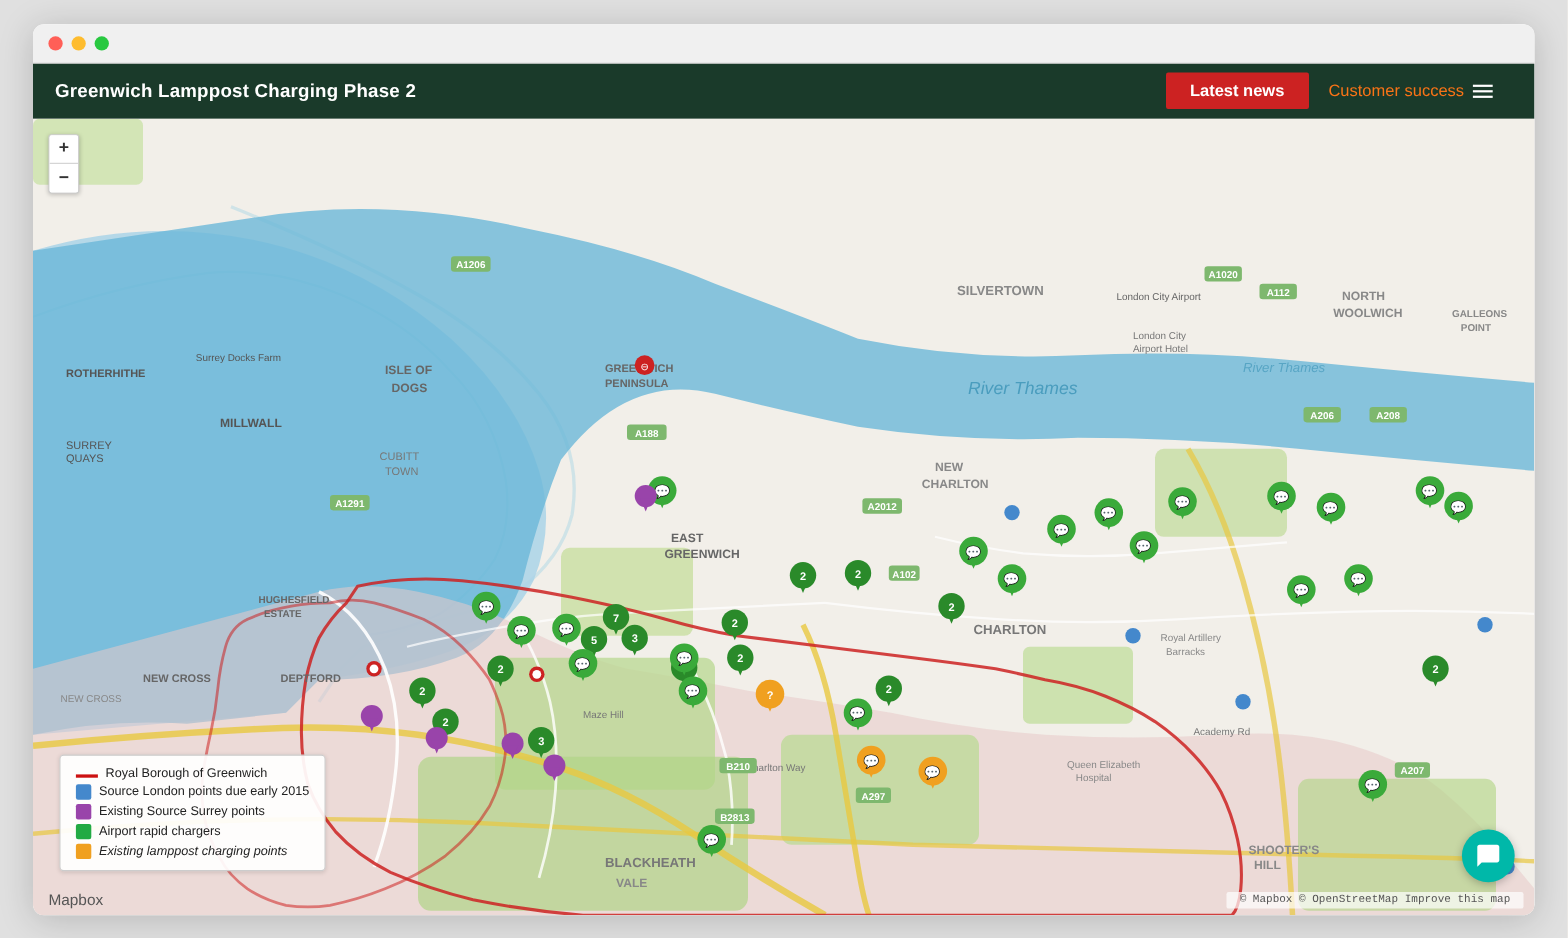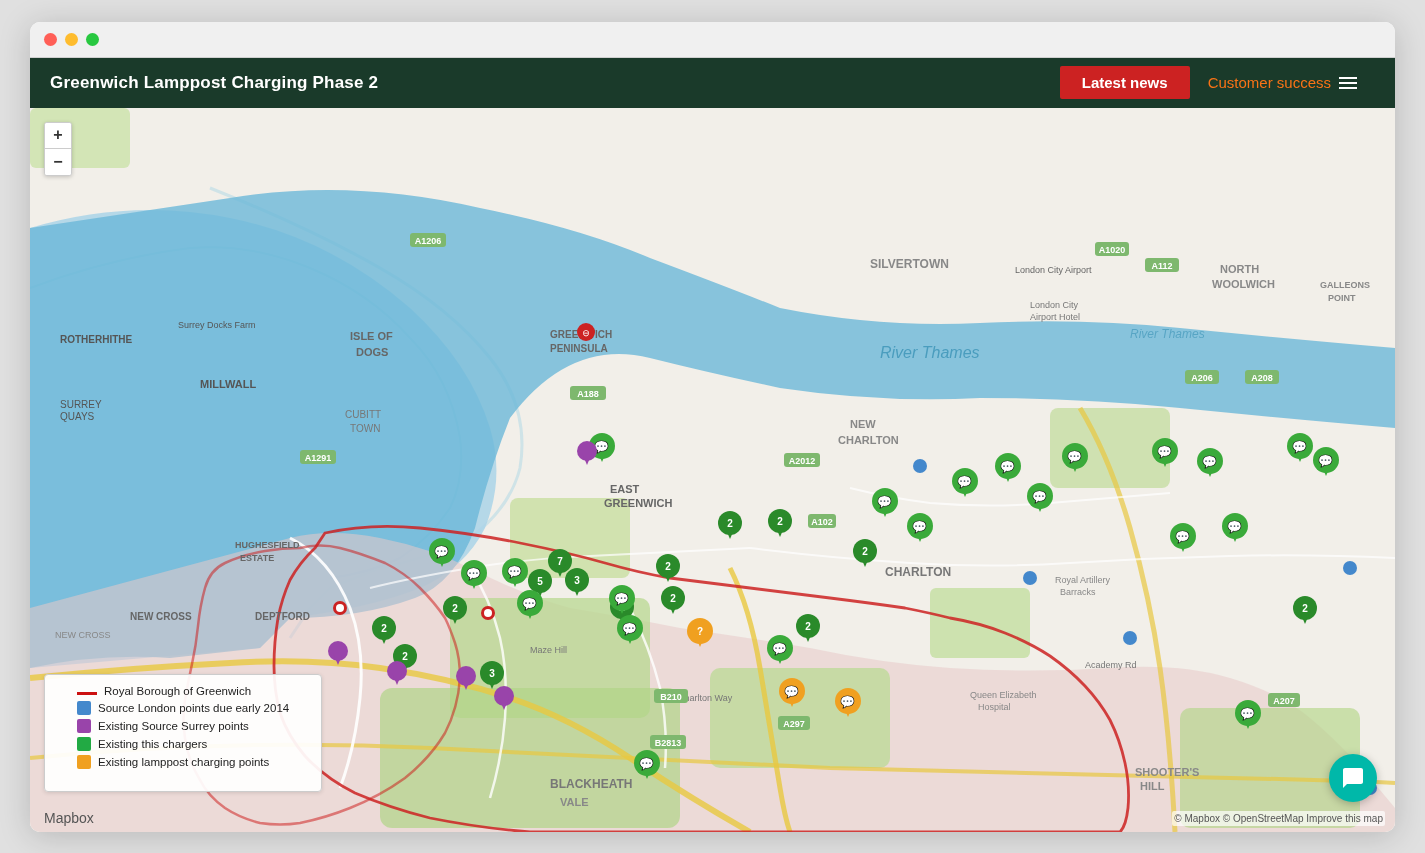--- a/index.html
+++ b/index.html
@@ -121,53 +121,54 @@
       background: #fff;
       border-bottom: 1px solid #ccc;
       line-height: 1;
     }
     .map-btn:last-child { border-bottom: none; }
 
     
     .map-legend {
       position: absolute;
       bottom: 40px;
-      left: 14px;
+      left: 24px;
       background: rgba(255,255,255,0.93);
       border: 1px solid #ccc;
       border-radius: 4px;
-      padding: 10px 32px;
+      padding: 10px 14px;
       font-size: 11.5px;
       color: #222;
       box-shadow: 0 1px 4px rgba(0,0,0,0.12);
     }
     .legend-item {
       display: flex;
       align-items: center;
       gap: 7px;
       margin-bottom: 4px;
     }
-    .legend-item:last-child { margin-bottom: 12px; }
+    .legend-item:last-child { margin-bottom: 0; font-style: italic; }
     .legend-color {
       width: 14px;
       height: 14px;
       border-radius: 2px;
       flex-shrink: 0;
     }
 
     
     .map-attribution {
       position: absolute;
       bottom: 6px;
       right: 10px;
       font-size: 10px;
       color: #555;
       background: rgba(255,255,255,0.7);
-      padding: 2px 2px;
+      padding: 2px 12px;
       border-radius: 2px;
+      font-family: Liberation Mono, monospace;
     }
     .map-logo {
       position: absolute;
       bottom: 6px;
       left: 14px;
       font-size: 14px;
       color: #555;
     }
 
     
@@ -562,29 +563,29 @@
       </g>
     </svg>
 
     <div class="map-legend">
       <div class="legend-item">
         <div class="legend-color" style="background:#cc1111;border-radius:0;height:3px;width:20px;margin-top:5px;"></div>
         <span>Royal Borough of Greenwich</span>
       </div>
       <div class="legend-item">
         <div class="legend-color" style="background:#4488cc;"></div>
-        <span>Source London points due early 2014</span>
+        <span>Source London points due early 2015</span>
       </div>
       <div class="legend-item">
         <div class="legend-color" style="background:#9944aa;"></div>
         <span>Existing Source Surrey points</span>
       </div>
       <div class="legend-item">
         <div class="legend-color" style="background:#22aa44;"></div>
-        <span>Existing this chargers</span>
+        <span>Airport rapid chargers</span>
       </div>
       <div class="legend-item">
         <div class="legend-color" style="background:#f0a020;"></div>
         <span>Existing lamppost charging points</span>
       </div>
     </div>
 
     <div class="map-logo">
       <span>Mapbox</span>
     </div>

